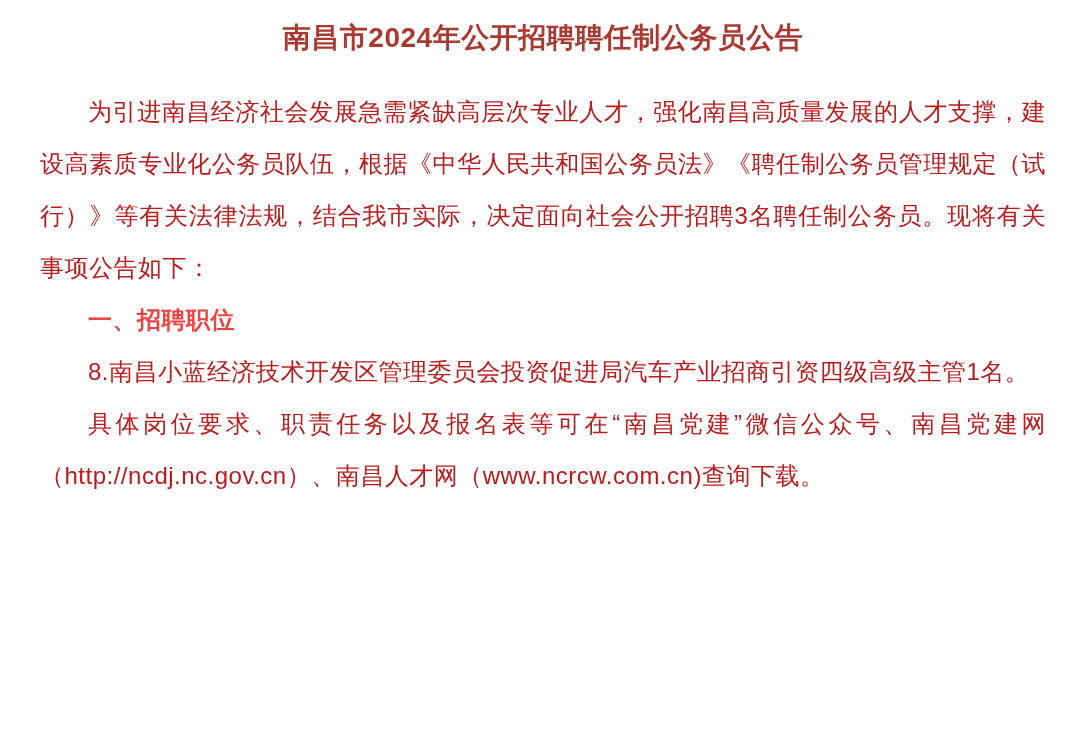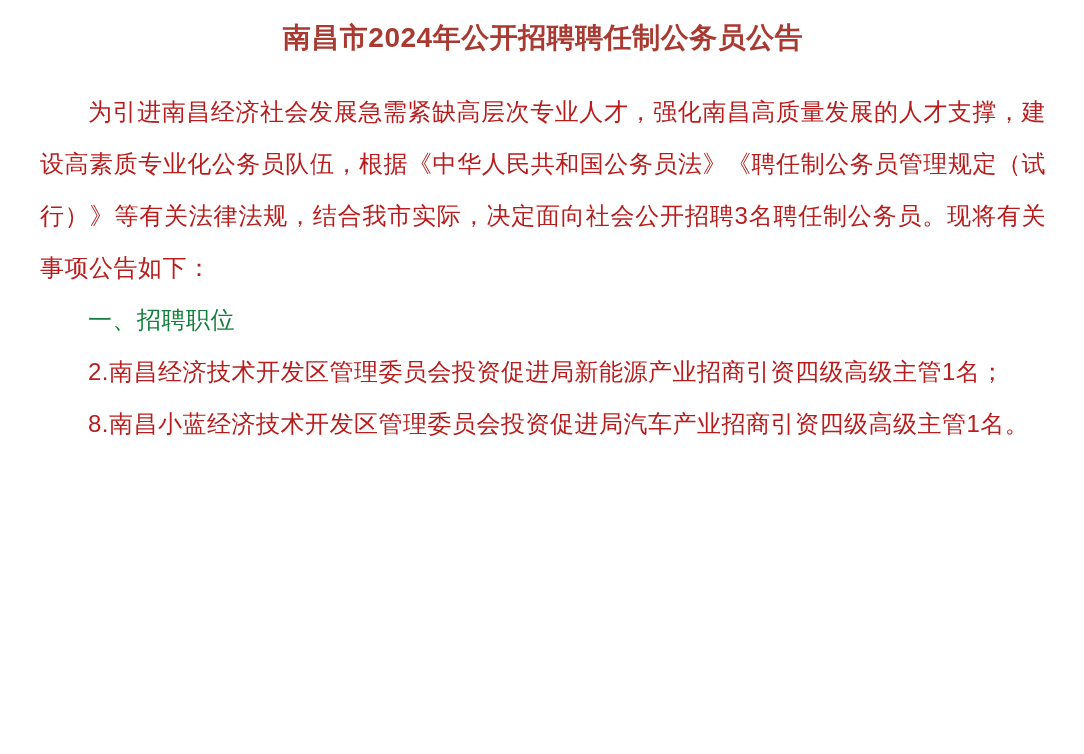--- a/index.html
+++ b/index.html
@@ -30,32 +30,32 @@
   .doc p {
     margin: 0;
     font-size: 24px;
     line-height: 52px;
     color: #b91c1c;
     text-indent: 2em;
     text-align: justify;
     letter-spacing: 0.5px;
   }
   .doc p.heading {
-    font-weight: normal;
-    color: #15803d;
+    font-weight: bold;
+    color: #ef4444;
   }
 </style>
 </head>
 <body>
 
 <div class="doc">
   <h1 class="title">南昌市2024年公开招聘聘任制公务员公告</h1>
 
   <p>为引进南昌经济社会发展急需紧缺高层次专业人才，强化南昌高质量发展的人才支撑，建设高素质专业化公务员队伍，根据《中华人民共和国公务员法》《聘任制公务员管理规定（试行）》等有关法律法规，结合我市实际，决定面向社会公开招聘3名聘任制公务员。现将有关事项公告如下：</p>
 
   <p class="heading">一、招聘职位</p>
 
 
-  <p>2.南昌经济技术开发区管理委员会投资促进局新能源产业招商引资四级高级主管1名；</p>
 
   <p>8.南昌小蓝经济技术开发区管理委员会投资促进局汽车产业招商引资四级高级主管1名。</p>
 
+  <p>具体岗位要求、职责任务以及报名表等可在“南昌党建”微信公众号、南昌党建网（http://ncdj.nc.gov.cn）、南昌人才网（www.ncrcw.com.cn)查询下载。</p>
 </div>
 
 </body></html>

